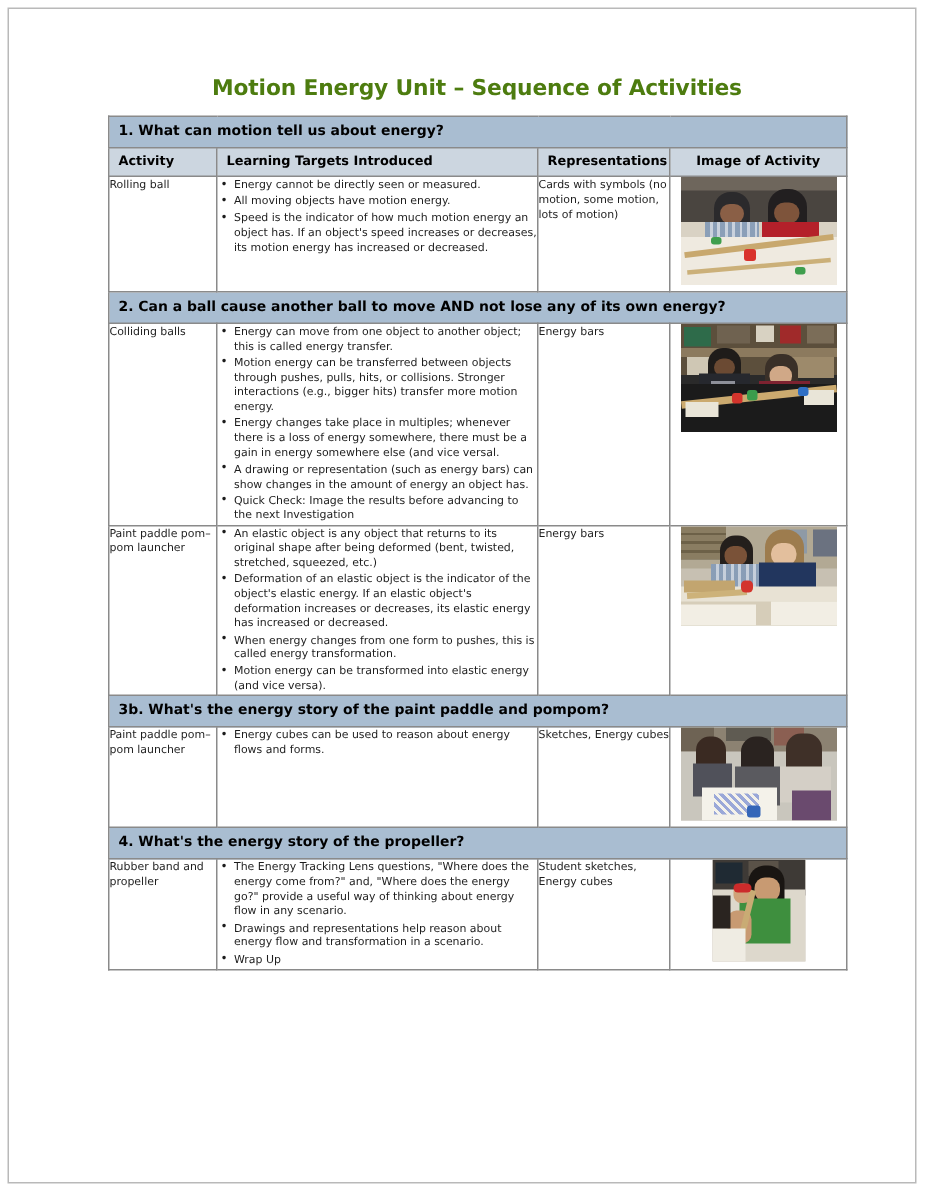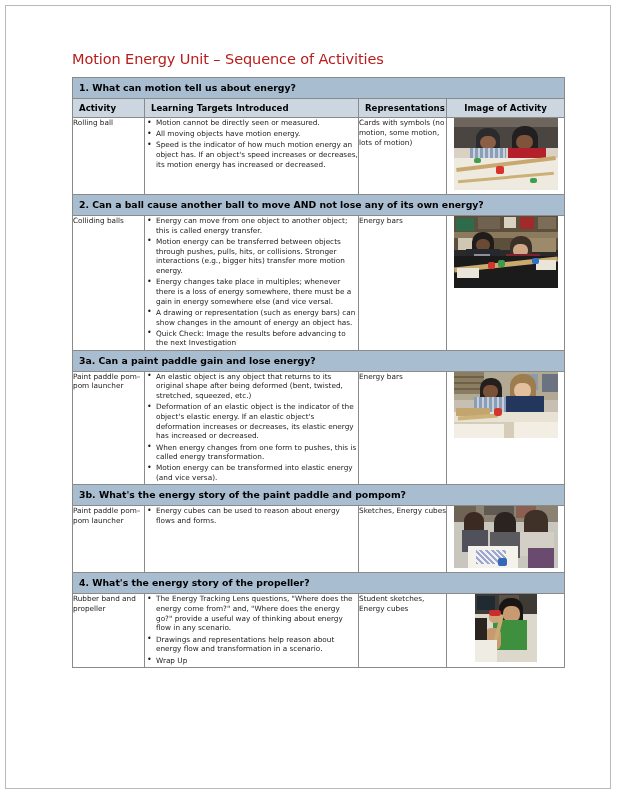--- a/index.html
+++ b/index.html
@@ -25,25 +25,26 @@
     box-sizing: border-box;
   }
   .page-inner {
     position: absolute;
     left: 66px;
     top: 45px;
     width: 492px;
   }
   .doc-title {
     font-size: 14.5px;
-    font-weight: normal;
+    font-weight: bold;
     letter-spacing: -0.1px;
-    color: #b91c1c;
+    color: #4d7c0f;
     margin: 0 0 10px 0;
     white-space: nowrap;
+    text-align: center;
   }
   table.seq {
     border-collapse: collapse;
     width: 492px;
     table-layout: fixed;
     border: 1px solid #8a8a8a;
   }
   table.seq td, table.seq th {
     border: 1px solid #8a8a8a;
     vertical-align: top;
@@ -158,21 +159,21 @@
         <tr class="colhead-row">
           <td>Activity</td>
           <td>Learning Targets Introduced</td>
           <td>Representations</td>
           <td class="center">Image of Activity</td>
         </tr>
         <tr>
           <td class="cell cell-activity">Rolling ball</td>
           <td class="cell">
             <ul class="targets">
-              <li>Motion cannot be directly seen or measured.</li>
+              <li>Energy cannot be directly seen or measured.</li>
               <li>All moving objects have motion energy.</li>
               <li>Speed is the indicator of how much motion energy an object has.  If an object's speed increases or decreases, its motion energy has increased or decreased.</li>
             </ul>
           </td>
           <td class="cell cell-reps">Cards with symbols (no motion, some motion, lots of motion)</td>
           <td class="cell-image">
             <div class="photo" style="width:104px;height:72px;background:#b9b4a8;">
               <div class="sky" style="left:0;top:0;width:104px;height:30px;background:#4a4540;"></div>
               <div class="sky" style="left:0;top:0;width:104px;height:9px;background:#6e665c;"></div>
               <div class="mid" style="left:0;top:30px;width:104px;height:42px;background:#d9d2c4;"></div>
@@ -230,23 +231,20 @@
               <div class="obj" style="left:0;top:46px;width:104px;height:5px;transform:rotate(-6deg);background:#cbaa6f;"></div>
               <div class="obj" style="left:3px;top:52px;width:22px;height:10px;background:#e9e5d8;"></div>
               <div class="obj" style="left:82px;top:44px;width:20px;height:10px;background:#e9e5d8;"></div>
               <div class="obj" style="left:34px;top:46px;width:7px;height:7px;border-radius:2px;background:#d3342c;"></div>
               <div class="obj" style="left:44px;top:44px;width:7px;height:7px;border-radius:2px;background:#3a9c4c;"></div>
               <div class="obj" style="left:78px;top:42px;width:7px;height:6px;border-radius:2px;background:#2f6fc4;"></div>
             </div>
           </td>
         </tr>
 
-        <tr class="section-row">
-          <td colspan="4">3a. Can a paint paddle gain and lose energy?</td>
-        </tr>
         <tr>
           <td class="cell cell-activity">Paint paddle pom–pom launcher</td>
           <td class="cell">
             <ul class="targets">
               <li>An elastic object is any object that returns to its original shape after being deformed (bent, twisted, stretched, squeezed, etc.)</li>
               <li>Deformation of an elastic object is the indicator of the object's elastic energy. If an elastic object's deformation increases or decreases, its elastic energy has increased or decreased.</li>
               <li>When energy changes from one form to pushes, this is called energy transformation.</li>
               <li>Motion energy can be transformed into elastic energy (and vice versa).</li>
             </ul>
           </td>

